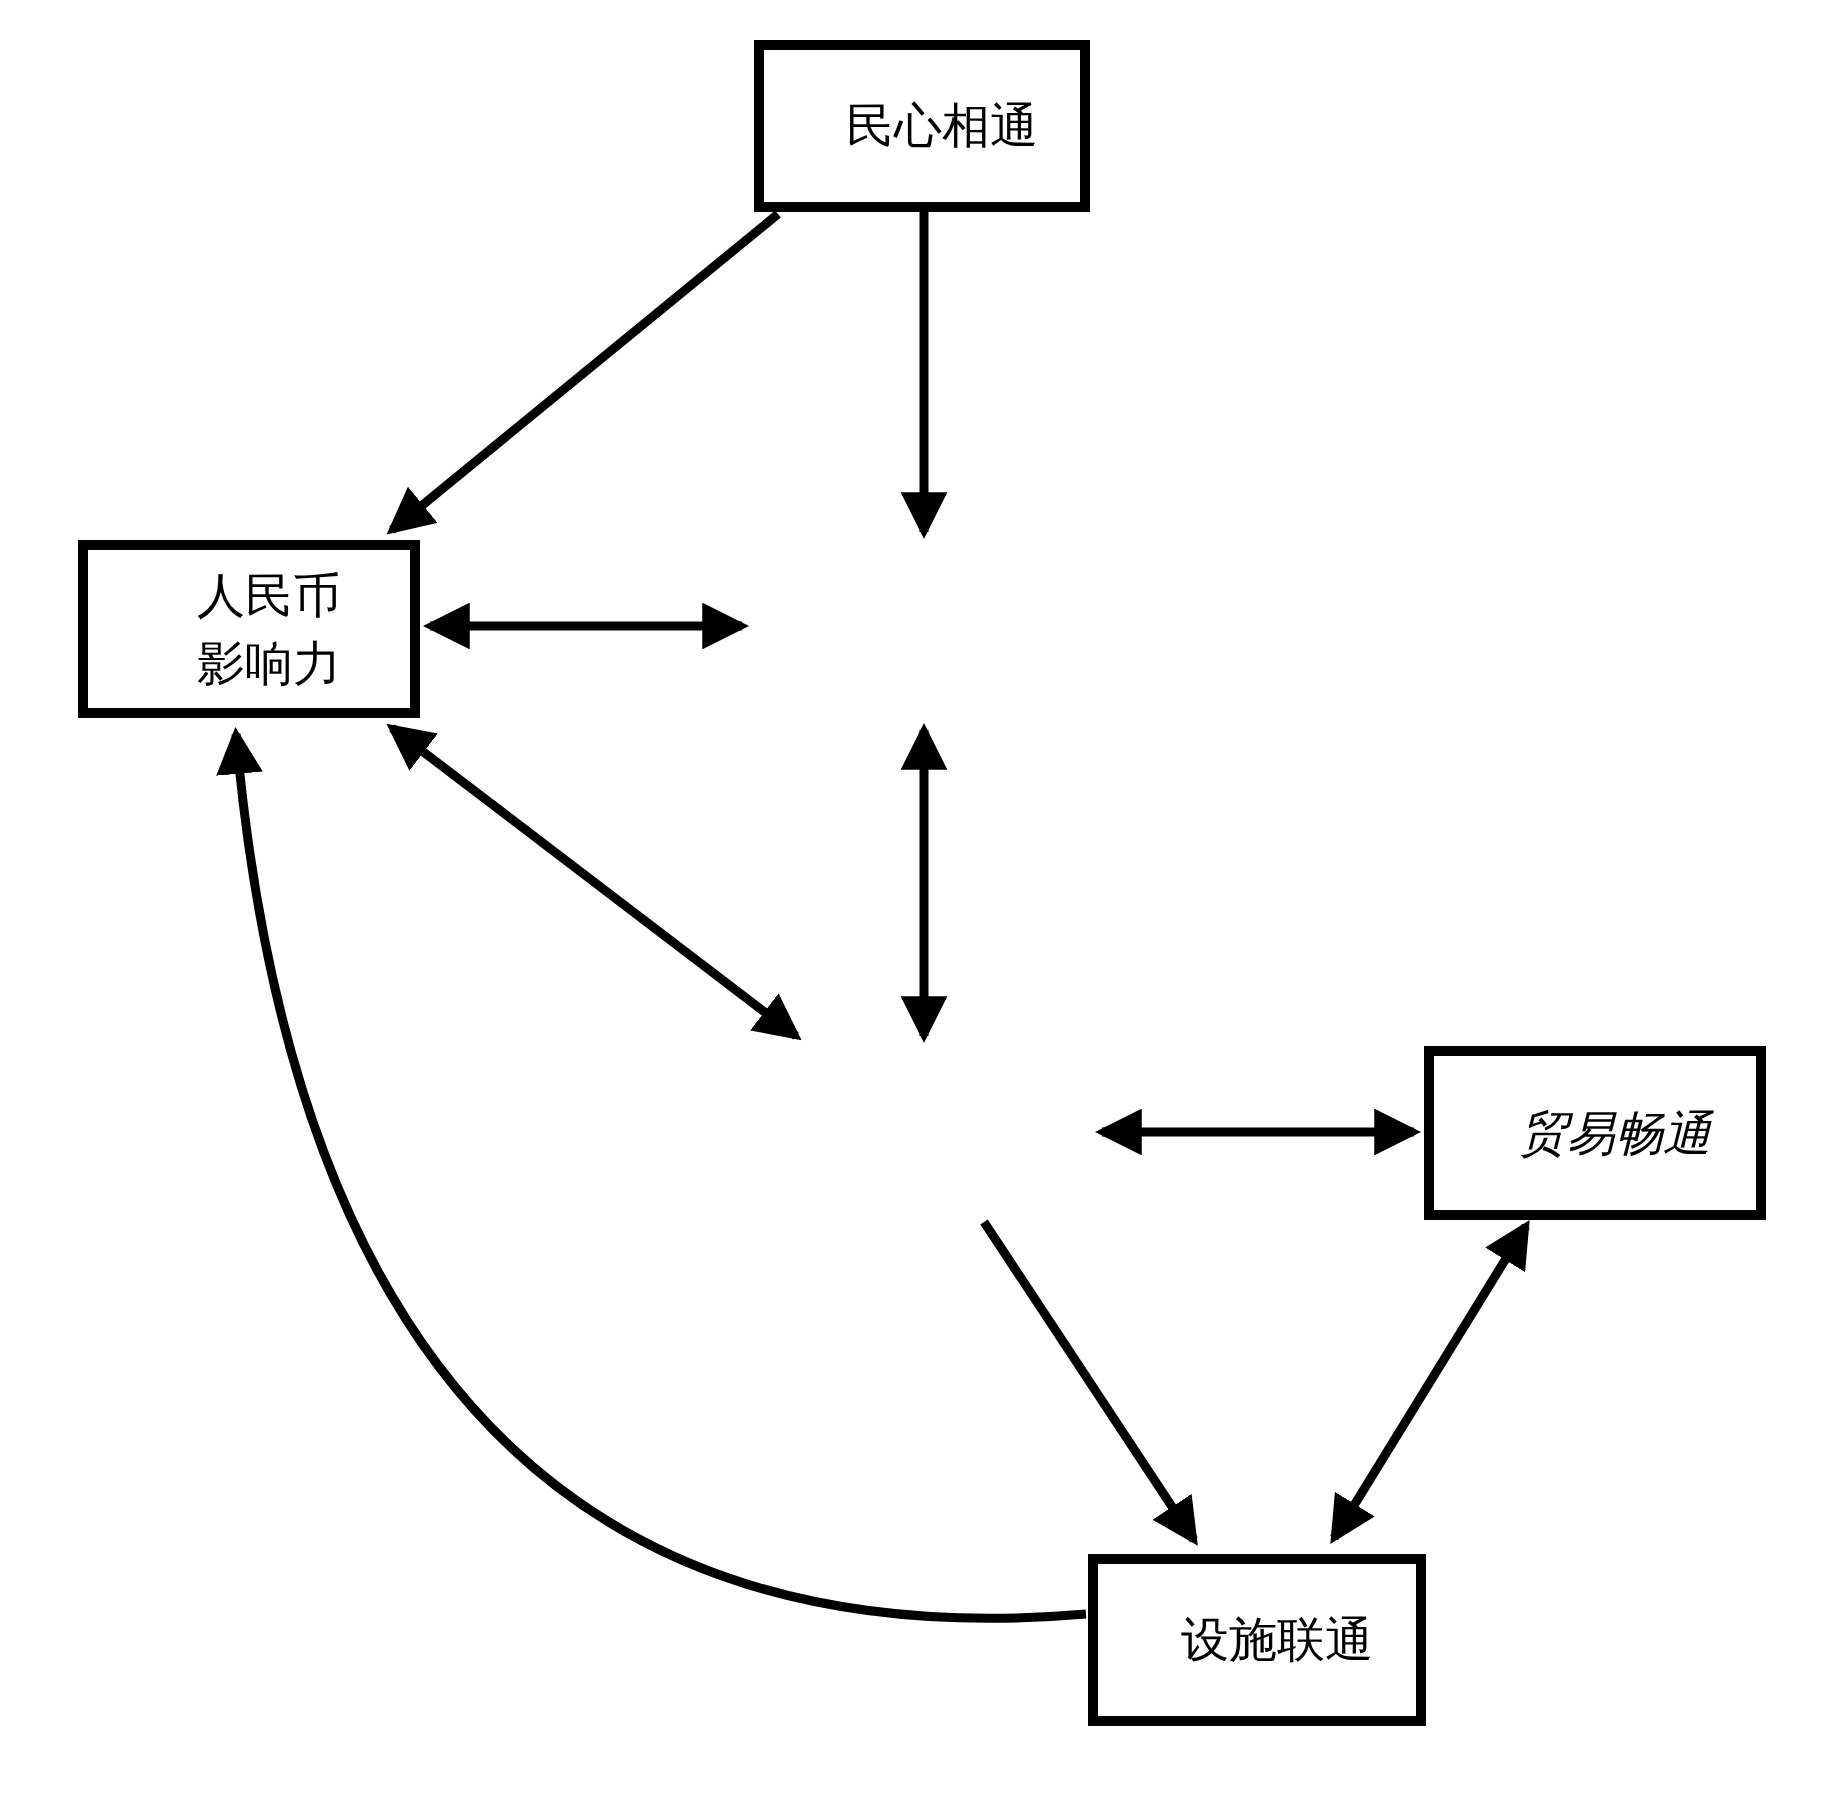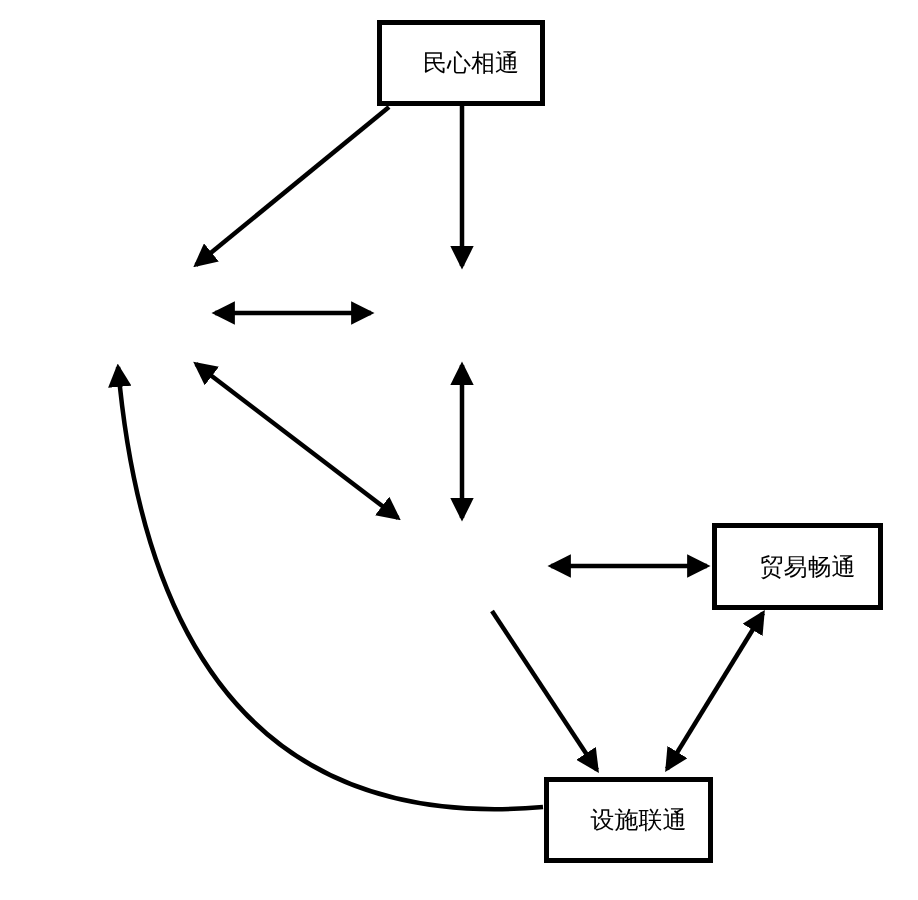--- a/index.html
+++ b/index.html
@@ -42,21 +42,21 @@
   }
   .node .label {
     white-space: pre-line;
     line-height: 34px;
   }
   
   .node-people-bond    { left: 377px; top:  20px; width: 168px; height: 86px; }
   .node-rmb-influence  { left:  39px; top: 270px; width: 171px; height: 89px; }
   .node-policy         { left: 376px; top: 272px; width: 169px; height: 88px; }
   .node-finance        { left: 377px; top: 523px; width: 168px; height: 87px; }
-  .node-trade          { left: 712px; top: 523px; width: 171px; height: 87px; }
+  .node-trade          { left: 712px; top: 523px; width: 171px; height: 87px; font-style: italic; }
   .node-infrastructure { left: 544px; top: 777px; width: 169px; height: 86px; text-align: center; }
 </style>
 </head>
 <body>
 
 <div class="canvas">
 
   <svg class="edges" viewBox="0 0 918 900" xmlns="http://www.w3.org/2000/svg">
     <defs>
       <marker id="ah" viewBox="0 0 10 10" refX="8.5" refY="5" markerWidth="5.2" markerHeight="5.2" orient="auto-start-reverse" markerUnits="strokeWidth">
@@ -72,20 +72,24 @@
     <path d="M551,566 L707,566" marker-start="url(#ah)" marker-end="url(#ah)"></path>
     <path d="M492,611 L597,770" marker-end="url(#ah)"></path>
     <path d="M763,613 L667,769" marker-start="url(#ah)" marker-end="url(#ah)"></path>
     <path d="M543,807 Q160,840 118,367" marker-end="url(#ah)"></path>
   </svg>
 
   <div class="node node-people-bond">
     <span class="label">民心相通</span>
   </div>
 
+  <div class="node node-rmb-influence">
+    <span class="label">人民币
+影响力</span>
+  </div>
 
 
 
   <div class="node node-trade">
     <span class="label">贸易畅通</span>
   </div>
 
   <div class="node node-infrastructure">
     <span class="label">设施联通</span>
   </div>

